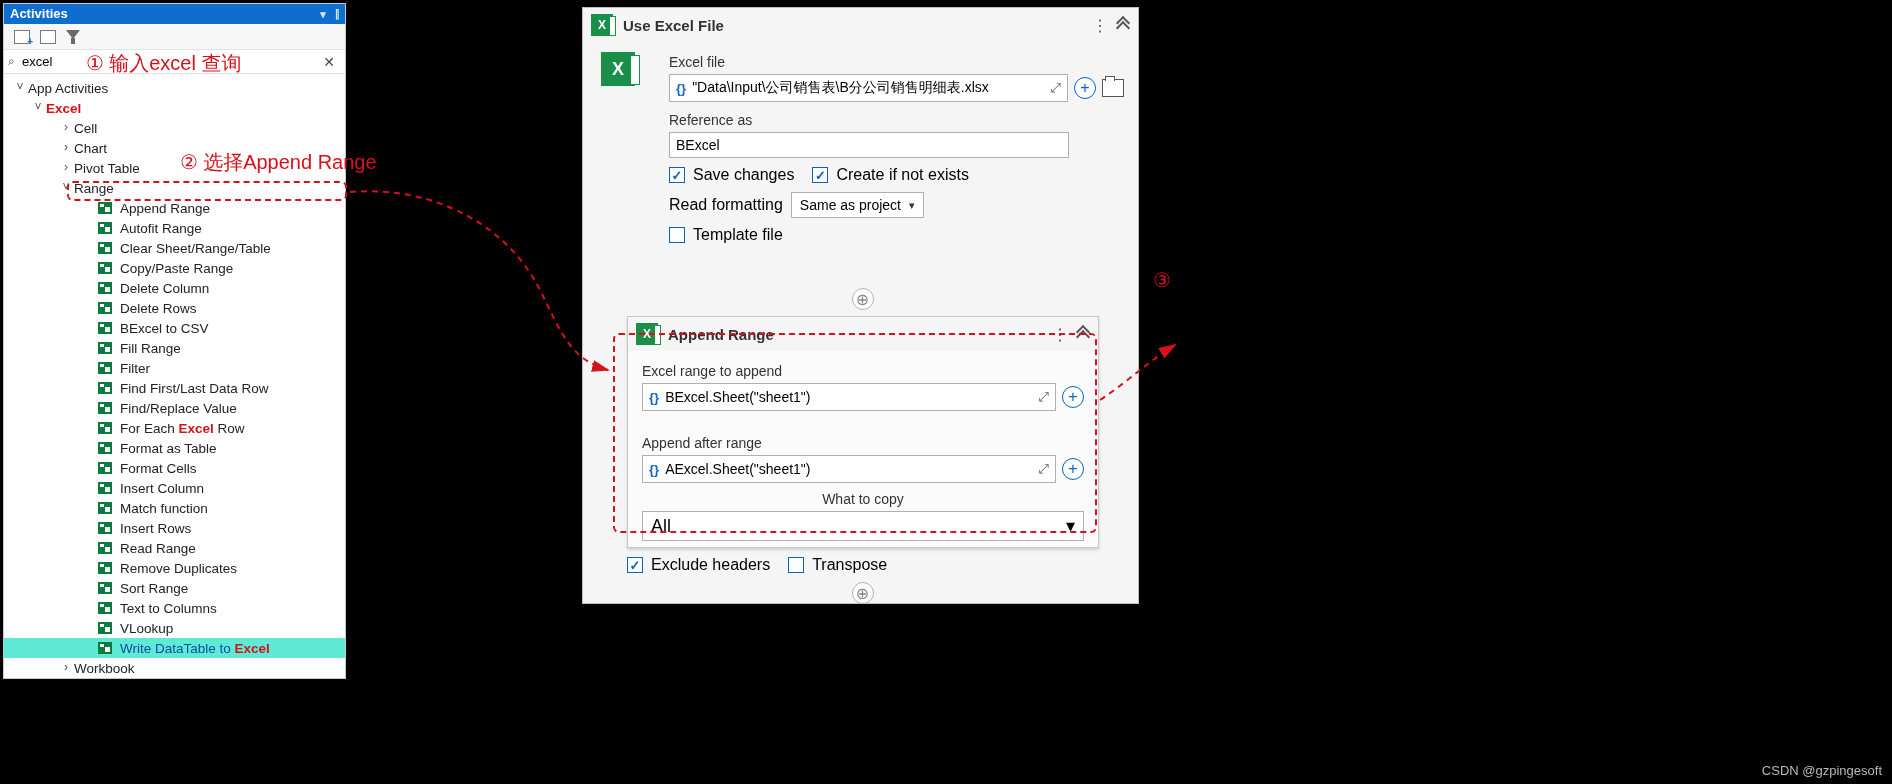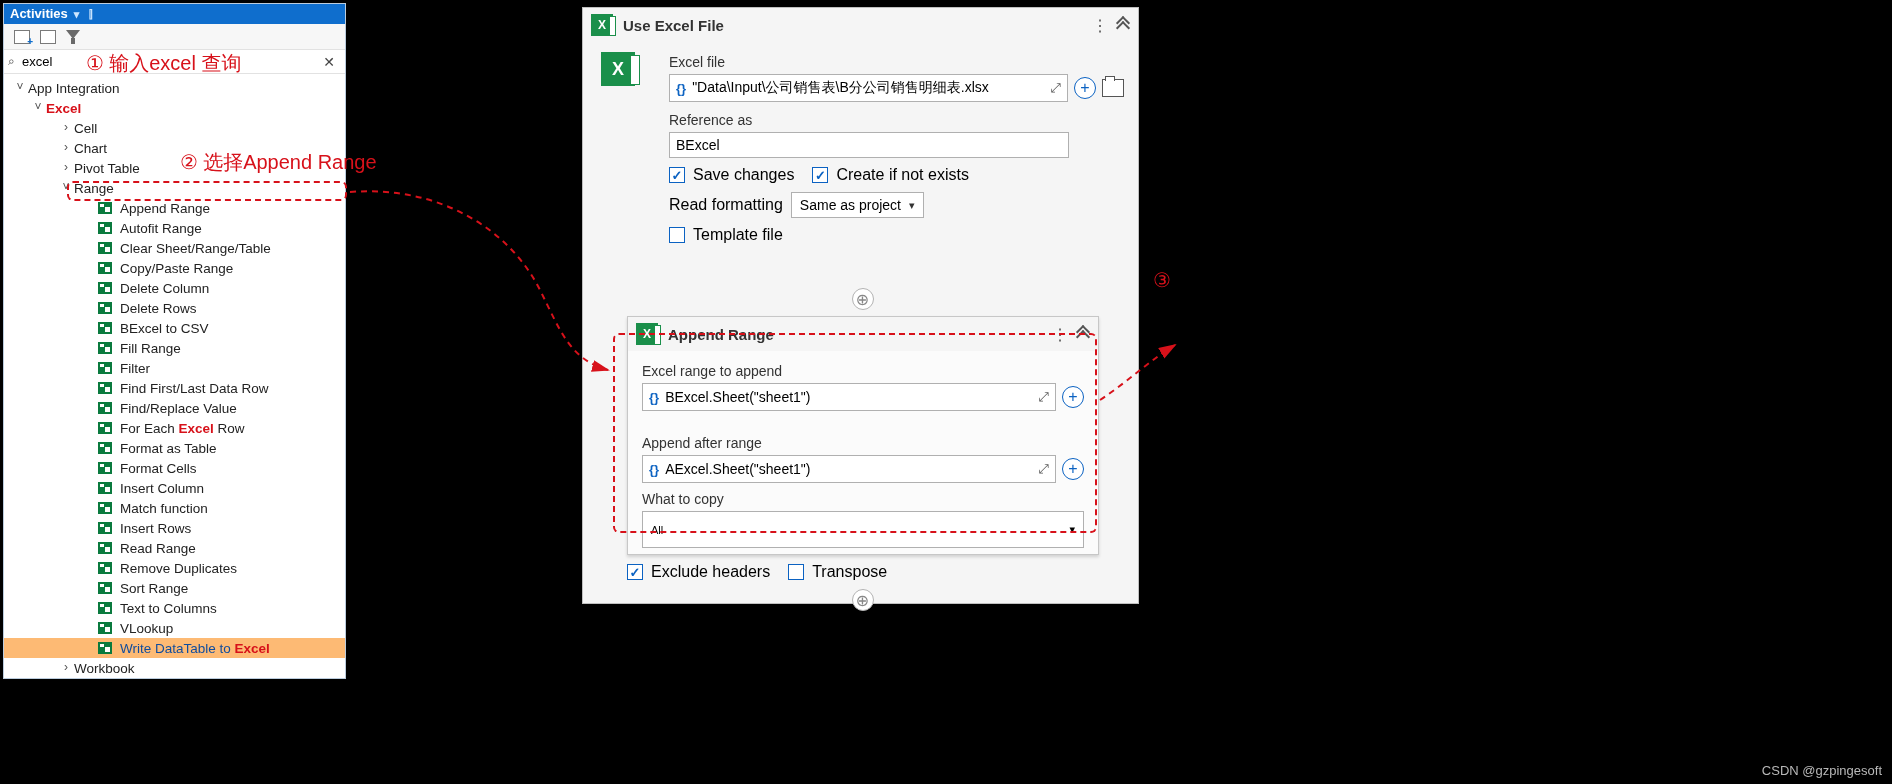--- a/index.html
+++ b/index.html
@@ -5,21 +5,21 @@
   * { box-sizing: border-box; font-family: "Segoe UI", Arial, sans-serif; }
   body { margin:0; padding:0; background:#000; width:1892px; height:784px; position:relative; overflow:hidden; }
 
   
   .activities-panel {
     position:absolute; left:3px; top:3px; width:343px; height:676px;
     background:#fff; border:1px solid #bcd;
   }
   .act-title {
     background:#0f6ecd; color:#fff; font-weight:600; font-size:13px;
-    height:20px; line-height:20px; padding:0 6px; display:flex; align-items:center;
+    height:20px; line-height:20px; padding:0 6px; display:flex; justify-content:space-between; align-items:center;
   }
   .act-title .tt-icons span { margin-left:6px; color:#cfe7ff; cursor:pointer; font-size:11px; }
   .toolbar-row {
     height:26px; display:flex; align-items:center; gap:10px; padding:0 10px; background:#f7f7f7; border-bottom:1px solid #e2e2e2;
   }
   .tb-ico { width:16px; height:14px; border:1px solid #7a7a7a; position:relative; background:#fff; cursor:pointer; }
   .tb-ico.plus::after { content:"+"; position:absolute; right:-4px; bottom:-4px; font-size:10px; color:#0f6ecd; font-weight:bold; }
   .tb-funnel {
     width:14px; height:14px; cursor:pointer;
     border-left:7px solid transparent; border-right:7px solid transparent; border-top:9px solid #6a6a6a; position:relative;
@@ -37,21 +37,21 @@
   .tree-row { display:flex; align-items:center; height:20px; padding-left:10px; cursor:pointer; white-space:nowrap; }
   .tree-row .chev { width:12px; text-align:center; font-size:12px; color:#555; transform:translateY(-1px); }
   .tree-row .label { padding-left:2px; }
   .tree-row.lev1 { padding-left:28px; }
   .tree-row.lev2 { padding-left:56px; }
   .tree-row.lev4 { padding-left:94px; }
   .leaf-ico { width:14px; height:12px; background:#0a7a3e; margin-right:6px; position:relative; }
   .leaf-ico::before{content:"";position:absolute;left:2px;top:2px;width:4px;height:3px;background:#fff;}
   .leaf-ico::after{content:"";position:absolute;left:7px;top:5px;width:5px;height:5px;background:#fff;}
   .highlight-red{ color:#d7111a; font-weight:700; }
-  .tree-row.selected { background:#fdba74; color:#0f4c9e; }
+  .tree-row.selected { background:#5eead4; color:#0f4c9e; }
 
   
   .card {
     position:absolute; background:#f5f5f5; border:1px solid #bfbfbf; box-shadow:0 2px 3px rgba(0,0,0,0.15);
   }
   .card.use-excel { left:582px; top:7px; width:557px; height:597px; background:#f5f5f5; }
   .card-header { display:flex; align-items:center; height:34px; padding:0 8px; background:#f5f5f5; }
   .xls-ico { width:22px; height:22px; background:#1a8f4a; color:#fff; font-size:12px; font-weight:700;
     display:flex; align-items:center; justify-content:center; margin-right:10px; position:relative; }
   .xls-ico::after{content:"";position:absolute;right:-3px;top:2px;width:5px;height:18px;background:#fff;border:1px solid #1a8f4a;}
@@ -104,21 +104,21 @@
   .add-node{
     width:22px;height:22px;border:1px solid #b3b3b3;border-radius:50%;color:#888;display:flex;align-items:center;justify-content:center;
     font-size:16px;margin:6px auto;background:#fff; cursor:pointer;
   }
 
   
   .card.append { position:relative; left:26px; top:0; width:472px; background:#fbfbfb; border:1px solid #c7c7c7; margin-top:4px;}
   .append .card-body{padding:8px 14px 6px 14px;}
   .append .expr-input{flex:1;}
   .dropdown-full{
-    width:100%;height:37px;border:1px solid #b0b0b0;background:#fff;font-size:11px;display:flex;align-items:center;justify-content:space-between;padding:0 8px; cursor:pointer;
+    width:100%;height:30px;border:1px solid #b0b0b0;background:#fff;font-size:18px;display:flex;align-items:center;justify-content:space-between;padding:0 8px; cursor:pointer;
   }
 
   
   .dash-box{position:absolute;border:2px dashed #d7111a;border-radius:6px;pointer-events:none;}
   .dash1{left:67px; top:181px; width:280px; height:20px;}
   .dash2{left:613px; top:333px; width:484px; height:200px;}
   .ann{position:absolute;color:#d7111a;font-size:20px;font-family:"SimSun","Noto Serif",serif;pointer-events:none;text-align:right;}
   svg.arrows{position:absolute;left:0;top:0;width:1892px;height:784px;pointer-events:none;}
   .watermark{position:absolute;right:10px;bottom:6px;color:#b8b8b8;font-size:13px;}
 </style>
@@ -139,21 +139,21 @@
     <div class="tb-funnel"></div>
   </div>
   <div class="search-row">
     <span class="mag">⌕</span>
     <input type="text" value="excel" style="">
     <span class="clr">✕</span>
   </div>
   <div class="tree">
     <div class="tree-row">
         <span class="chev">˅</span>
-        <span class="label">App Integration</span>
+        <span class="label">App Activities</span>
       </div>
     <div class="tree-row lev1">
         <span class="chev">˅</span>
         <span class="label highlight-red">Excel</span>
       </div>
     <div class="tree-row lev2">
         <span class="chev">›</span>
         <span class="label">Cell</span>
       </div>
     <div class="tree-row lev2">
@@ -342,21 +342,21 @@
         <span class="field-label" style="margin-top:24px;">Append after range</span>
         <div class="expr-box">
           <div class="expr-input">
             <span class="curly">{}</span>
             <span class="expr-text">AExcel.Sheet("sheet1")</span>
             <span class="expand-ico">⤢</span>
           </div>
           <div class="plus-circle">+</div>
         </div>
 
-        <span class="field-label" style="margin-top:8px;">What to copy</span>
+        <span class="field-label" style="margin-top:8px;text-align:center;">What to copy</span>
         <div class="dropdown-full">
           <span>All</span>
           <span class="dd">▾</span>
         </div>
       </div>
     </div>
 
     <div class="chk-row" style="margin-left:26px;margin-top:8px;">
       <span class="chk">✓</span>
       <span>Exclude headers</span>

